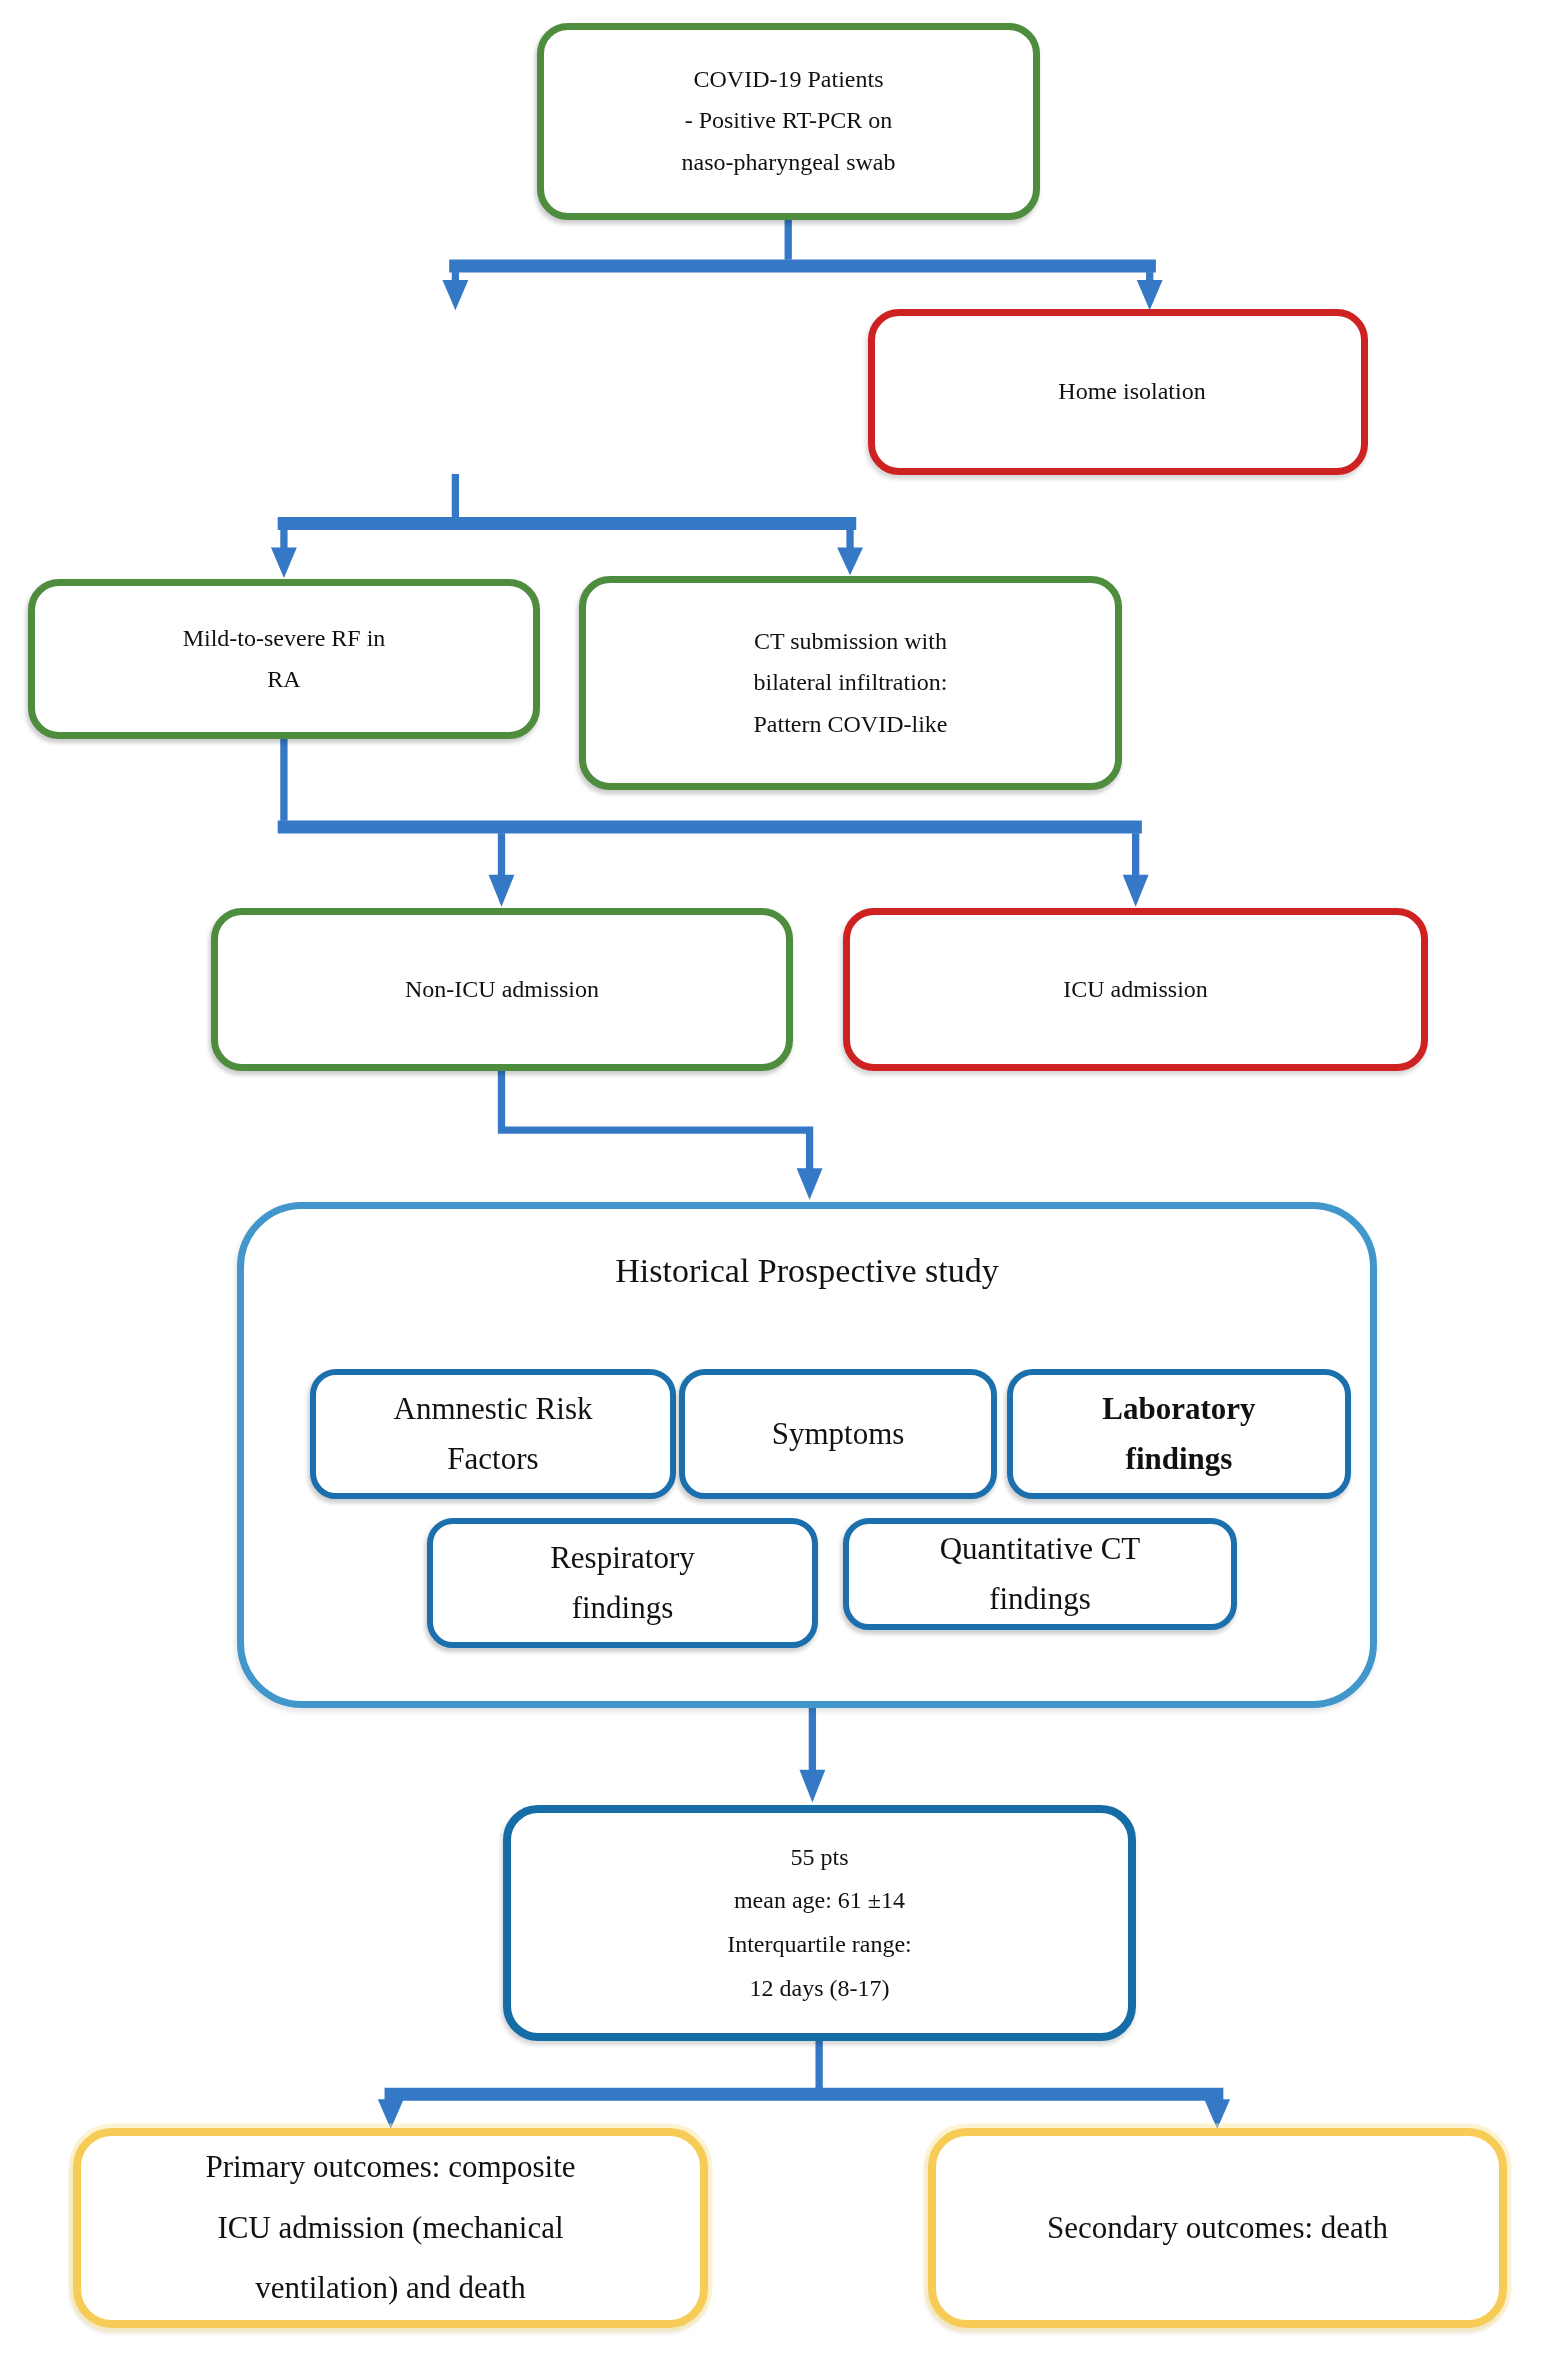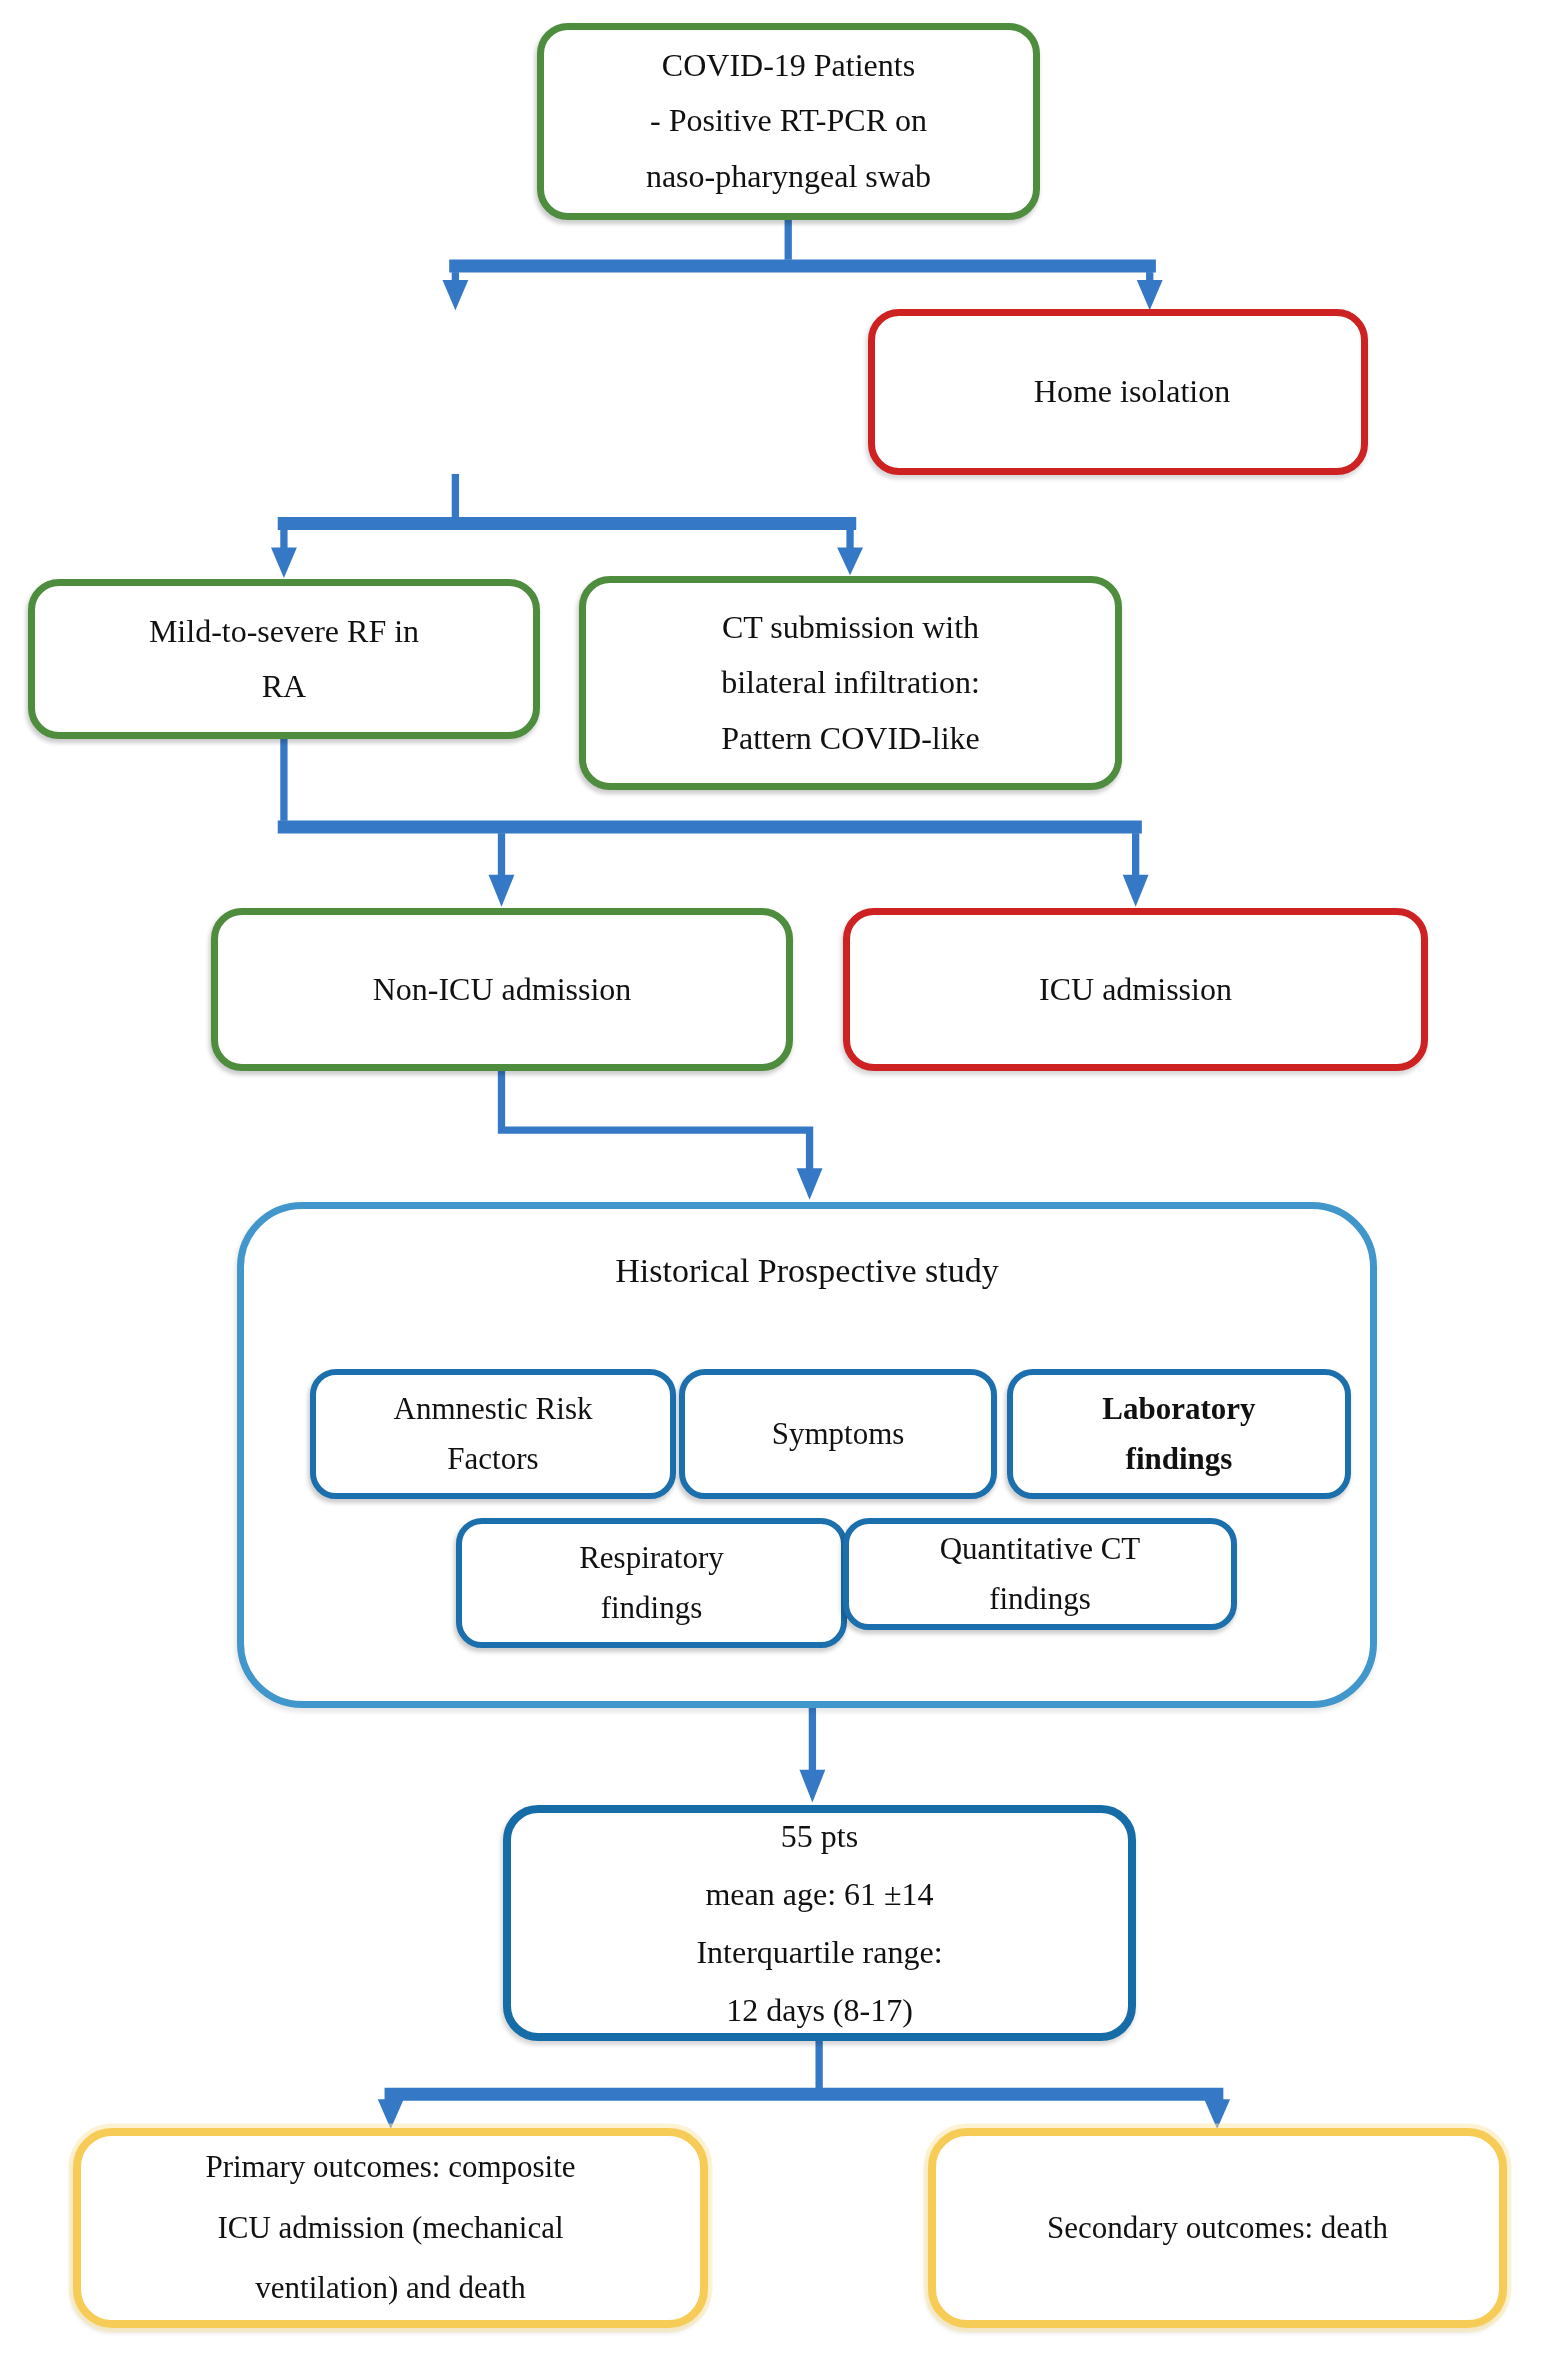--- a/index.html
+++ b/index.html
@@ -18,21 +18,21 @@
     z-index:2;
     background:#ffffff;
     display:flex;
     align-items:center;
     justify-content:center;
     text-align:center;
     box-sizing:border-box;
   }
   .node-text{
     white-space:pre-line;
-    font-size:32px;
+    font-size:24px;
     line-height:1.72;
     padding:0 11.2px;
   }
   .green{border:7.3px solid #4E8C3E;border-radius:31px;box-shadow:-1.7px 3.9px 4.5px rgba(0,0,0,0.20);}
   .red{border:7.9px solid #CE2222;border-radius:31px;box-shadow:-1.7px 3.9px 4.5px rgba(0,0,0,0.16);}
   .blue-inner{border:6.2px solid #1C6FAD;border-radius:26px;box-shadow:-1.7px 3.9px 4.5px rgba(0,0,0,0.20);}
   .blue-stats{border:8.4px solid #166CA6;border-radius:35px;box-shadow:-1.7px 3.9px 4.5px rgba(0,0,0,0.16);}
   .container-box{
     position:absolute;z-index:2;background:#ffffff;box-sizing:border-box;
     border:7.3px solid #4197CB;border-radius:65px;
@@ -51,21 +51,21 @@
   #node-hosp       {left:202px;  top:309px;  width:506px;  height:166px;}
   #node-home       {left:868px; top:309px;  width:500px;  height:166px;padding-left:28px;}
   #node-mild       {left:28px;   top:579px; width:512px;  height:160px;}
   #node-ct         {left:579px; top:576px; width:543px;  height:214px;}
   #node-nonicu     {left:211px;  top:908px; width:582px; height:163px;}
   #node-icu        {left:843px; top:908px; width:585px; height:163px;}
   #container-hps   {left:237px;  top:1202px; width:1140px; height:506px;}
   #node-anmnestic  {left:310px;  top:1369px; width:366px;  height:130px;z-index:3;}
   #node-symptoms   {left:679px; top:1369px; width:318px;  height:130px;z-index:3;}
   #node-lab        {left:1007px; top:1369px; width:344px;  height:130px;z-index:3;font-weight:bold;}
-  #node-resp       {left:427px;  top:1518px; width:391px;  height:130px;z-index:3;margin-left:29px;}
+  #node-resp       {left:427px;  top:1518px; width:391px;  height:130px;z-index:3;}
   #node-qct        {left:843px; top:1518px; width:394px;  height:112px;z-index:3;}
   #node-stats      {left:503px;  top:1805px; width:633px; height:236px;}
   #node-primary    {left:73px;  top:2128px; width:635px; height:200px;}
   #node-secondary  {left:928px; top:2128px; width:579px; height:200px;text-align:right;}
   #node-stats .node-text{line-height:1.82;}
   #node-primary .node-text, #node-secondary .node-text{font-size:31px;line-height:1.95;}
   #node-anmnestic .node-text,#node-symptoms .node-text,#node-lab .node-text,
   #node-resp .node-text,#node-qct .node-text{font-size:31px;line-height:1.6;}
 </style>
 </head>

